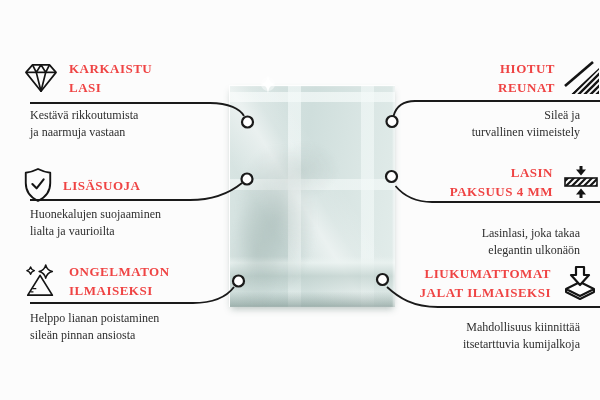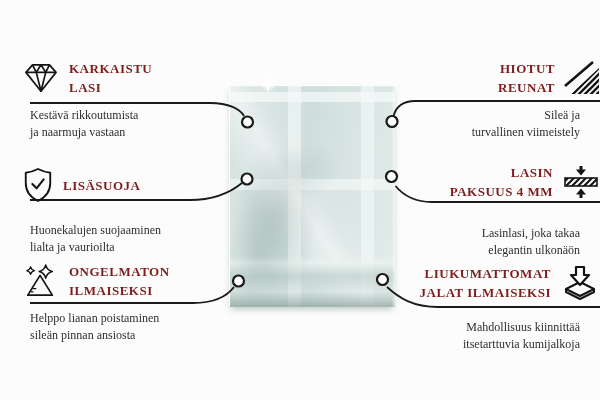--- a/index.html
+++ b/index.html
@@ -39,30 +39,30 @@
     filter:blur(2px);
   }
   .overlay{position:absolute;left:0;top:0;z-index:4;pointer-events:none;}
   .sparkle{position:absolute;left:258px;top:74px;z-index:3;}
   .callout{position:absolute;z-index:5;}
   .co-left{left:0;width:225px;}
   .co-right{right:0;width:235px;}
   .head{display:flex;align-items:center;}
   .co-left .head{padding-left:22px;gap:9px;min-height:38px;}
   .co-right .head{gap:9px;min-height:38px;justify-content:flex-end;}
-  .title{font-weight:bold;font-size:13px;line-height:19px;letter-spacing:0.5px;color:#7f1d1d;}
+  .title{font-weight:bold;font-size:13px;line-height:19px;letter-spacing:0.5px;color:#ef4444;}
   .title span{display:block;}
   .co-right .title{text-align:right;}
   .desc{font-size:12px;line-height:17px;color:#2e2e2e;}
   .desc span{display:block;}
   .co-left .desc{margin-left:30px;}
   .co-right .desc{text-align:right;padding-right:20px;}
   .icon{display:flex;align-items:center;justify-content:center;}
   #c1{top:59px;} #c1 .desc{margin-top:10px;}
-  #c2{top:166px;} #c2 .desc{margin-top:18px;}
+  #c2{top:166px;} #c2 .desc{margin-top:2px;}
   #c3{top:262px;} #c3 .desc{margin-top:10px;}
   #c4{top:59px;} #c4 .desc{margin-top:10px;}
   #c5{top:163px;} #c5 .desc{margin-top:24px;}
   #c6{top:264px;} #c6 .desc{margin-top:17px;}
 </style>
 </head>
 <body>
 
 <div class="glass"></div>
 

